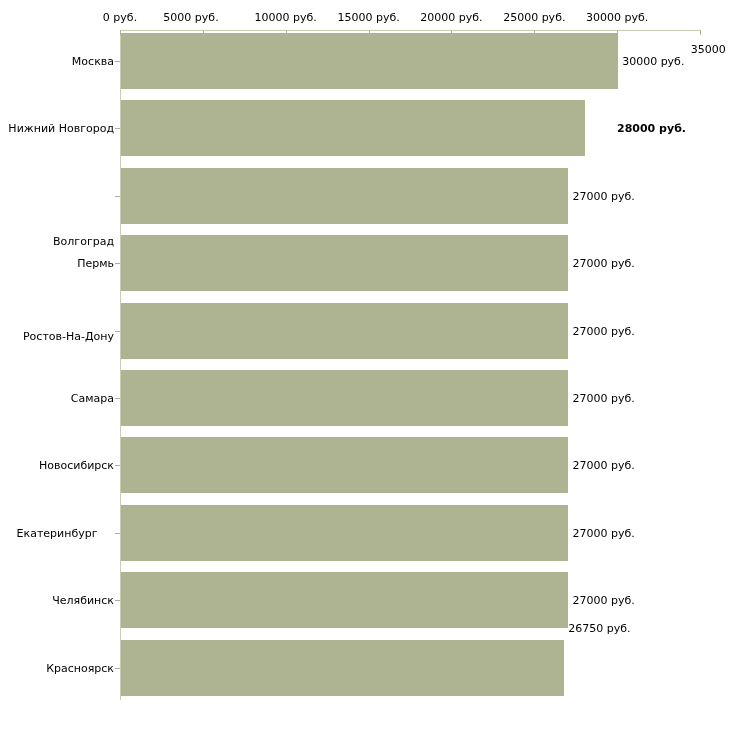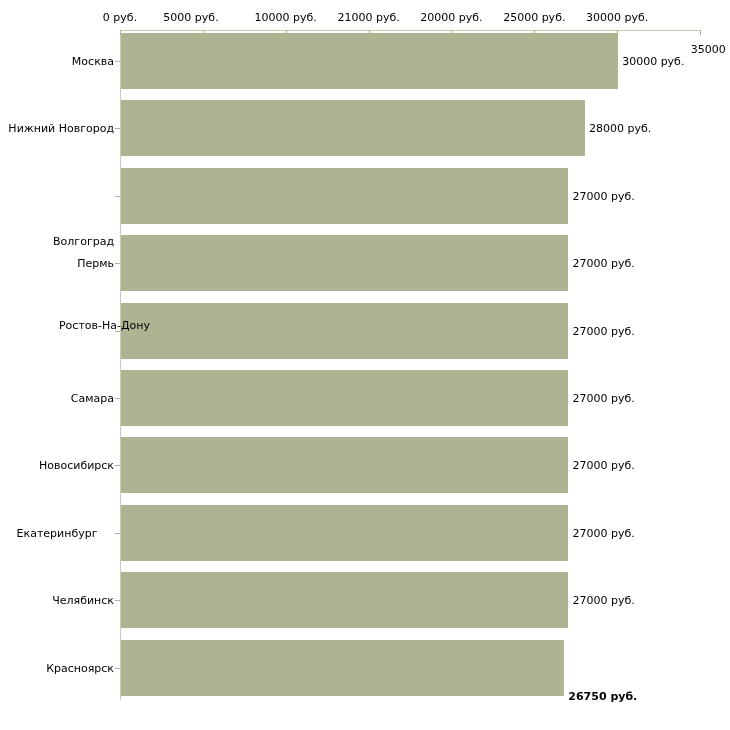--- a/index.html
+++ b/index.html
@@ -96,21 +96,21 @@
   <div class="axis-line-v"></div>
 
   <div id="xticks-layer">
       <div class="xtick" style="left: 120px;"></div>
       <div class="xtick-label" style="left: 120px;">0 руб.</div>
       <div class="xtick" style="left: 202.857px;"></div>
       <div class="xtick-label" style="left: 191px;">5000 руб.</div>
       <div class="xtick" style="left: 285.714px;"></div>
       <div class="xtick-label" style="left: 285.714px; text-align: center;">10000 руб.</div>
       <div class="xtick" style="left: 368.571px;"></div>
-      <div class="xtick-label" style="left: 368.571px;">21000 руб.</div>
+      <div class="xtick-label" style="left: 368.571px;">15000 руб.</div>
       <div class="xtick" style="left: 451.429px;"></div>
       <div class="xtick-label" style="left: 451.429px;">20000 руб.</div>
       <div class="xtick" style="left: 534.286px;"></div>
       <div class="xtick-label" style="left: 534.286px;">25000 руб.</div>
       <div class="xtick" style="left: 617.143px;"></div>
       <div class="xtick-label" style="left: 617.143px;">30000 руб.</div>
       <div class="xtick" style="left: 700px;"></div>
       <div class="xtick-label" style="left: 722px; margin-top: 32px;">35000 руб.</div>
     </div>
   <div id="yticks-layer">
@@ -135,33 +135,33 @@
       <div class="bar" title="Новосибирск — 27000 руб." style="top: 437.4px; height: 56px; width: 447.429px; background: rgb(174, 179, 146);"></div>
       <div class="bar" title="Екатеринбург — 27000 руб." style="top: 504.8px; height: 56px; width: 447.429px; background: rgb(174, 179, 146);"></div>
       <div class="bar" title="Челябинск — 27000 руб." style="top: 572.2px; height: 56px; width: 447.429px; background: rgb(174, 179, 146);"></div>
       <div class="bar" title="Красноярск — 26750 руб." style="top: 639.6px; height: 56px; width: 443.286px; background: rgb(174, 179, 146);"></div>
     </div>
   <div id="catlabels-layer">
       <div class="cat-label-wrap" style="top: 61px;">Москва</div>
       <div class="cat-label-wrap" style="top: 128.4px;">Нижний Новгород</div>
       <div class="cat-label-wrap" style="top: 195.8px; margin-top: 45px;">Волгоград</div>
       <div class="cat-label-wrap" style="top: 263.2px;">Пермь</div>
-      <div class="cat-label-wrap" style="top: 325px; padding-left: 36px;">Ростов-На-Дону</div>
+      <div class="cat-label-wrap" style="top: 336px;">Ростов-На-Дону</div>
       <div class="cat-label-wrap" style="top: 398px;">Самара</div>
       <div class="cat-label-wrap" style="top: 465.4px;">Новосибирск</div>
       <div class="cat-label-wrap" style="top: 532.8px; text-align: center;">Екатеринбург</div>
       <div class="cat-label-wrap" style="top: 600.2px;">Челябинск</div>
       <div class="cat-label-wrap" style="top: 667.6px;">Красноярск</div>
     </div>
   <div id="vallabels-layer">
       <div class="val-label" style="left: 622.143px; top: 61px;">30000 руб.</div>
-      <div class="val-label" style="left: 589px; top: 128.4px;">28000 руб.</div>
+      <div class="val-label" style="left: 617px; top: 128.4px; font-weight: bold;">28000 руб.</div>
       <div class="val-label" style="left: 572.429px; top: 195.8px;">27000 руб.</div>
       <div class="val-label" style="left: 572.429px; top: 263.2px;">27000 руб.</div>
       <div class="val-label" style="left: 572.429px; top: 330.6px;">27000 руб.</div>
       <div class="val-label" style="left: 572.429px; top: 398px;">27000 руб.</div>
       <div class="val-label" style="left: 572.429px; top: 465.4px;">27000 руб.</div>
       <div class="val-label" style="left: 572.429px; top: 532.8px;">27000 руб.</div>
       <div class="val-label" style="left: 572.429px; top: 600.2px;">27000 руб.</div>
-      <div class="val-label" style="left: 568.286px; top: 696px; font-weight: bold;">26750 руб.</div>
+      <div class="val-label" style="left: 568.286px; top: 628px;">26750 руб.</div>
     </div>
 
 </div>
 
 </body></html>

